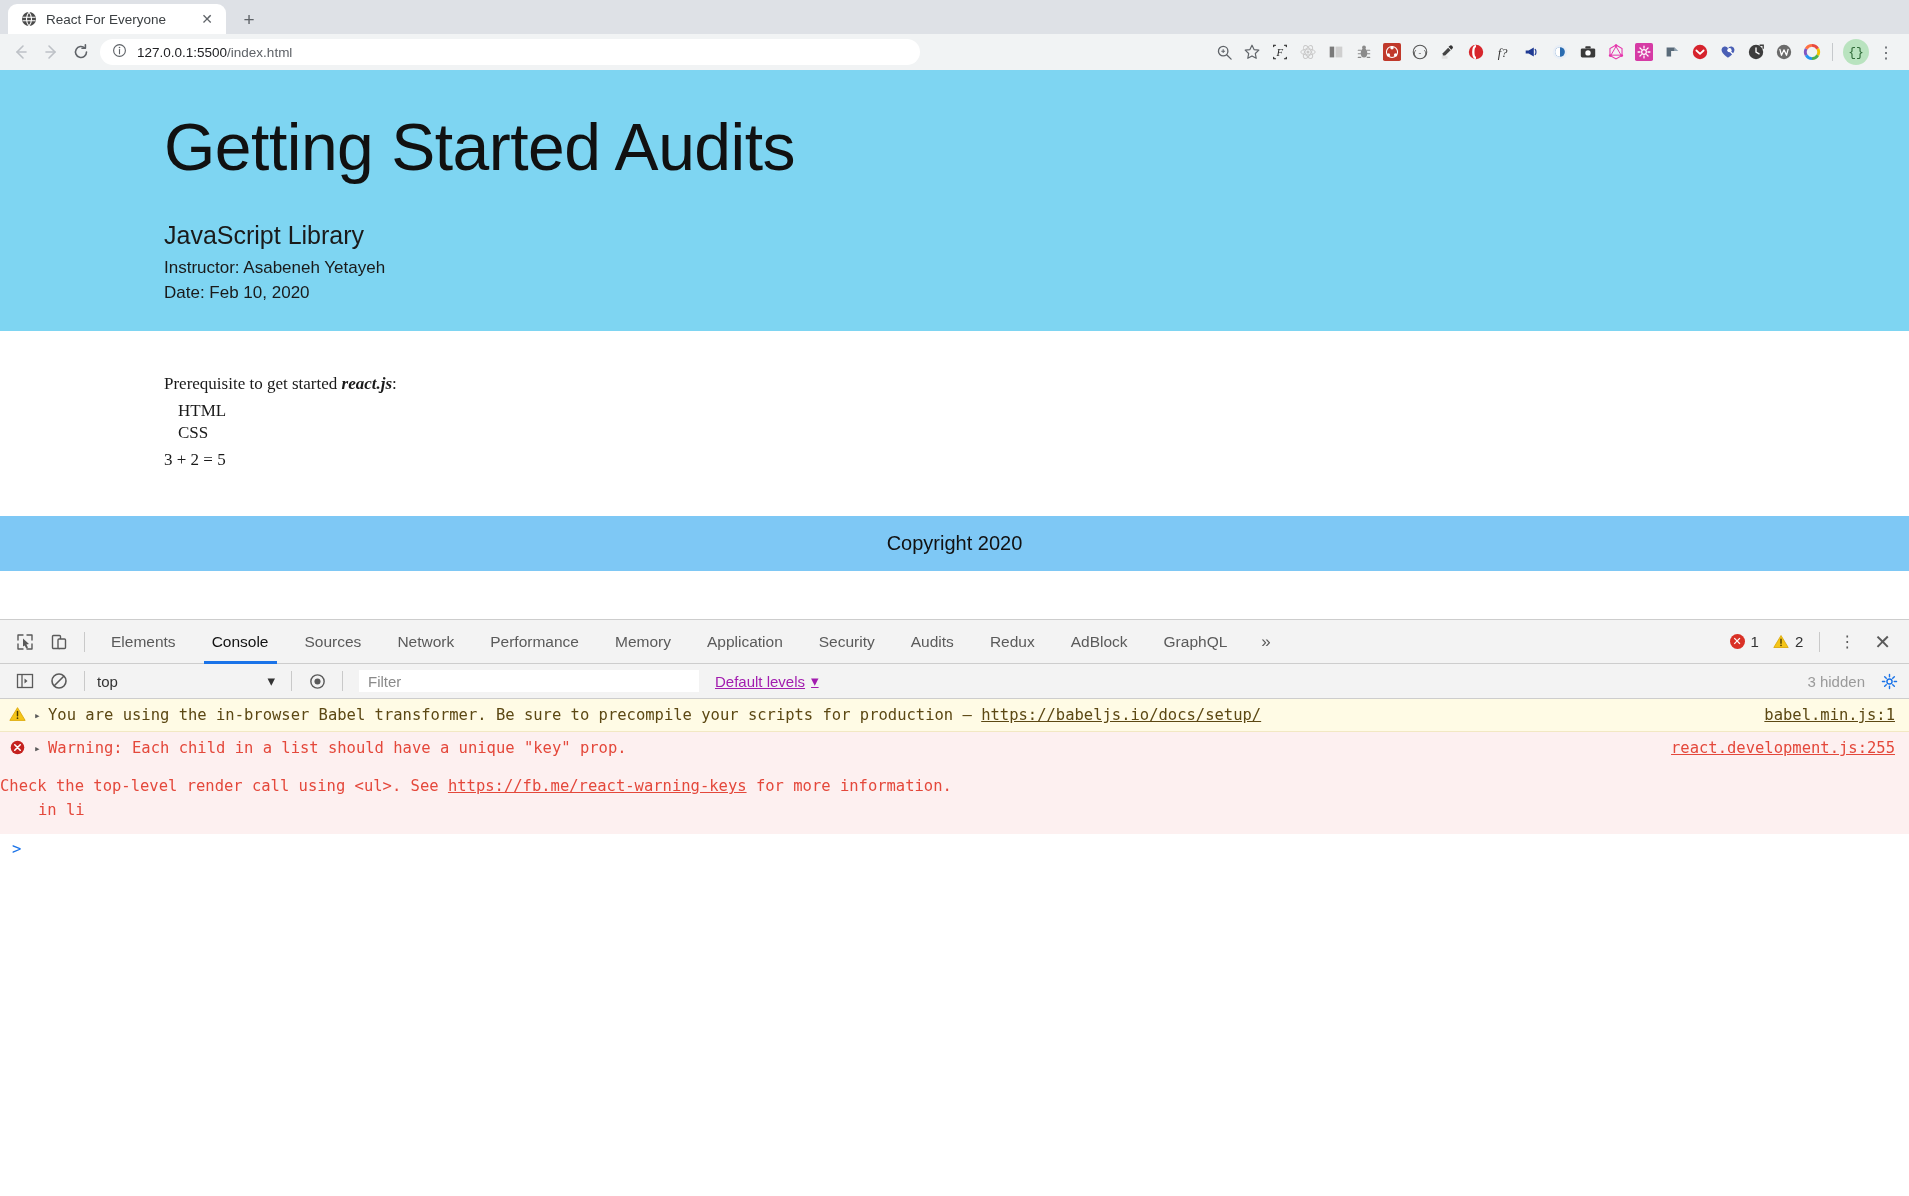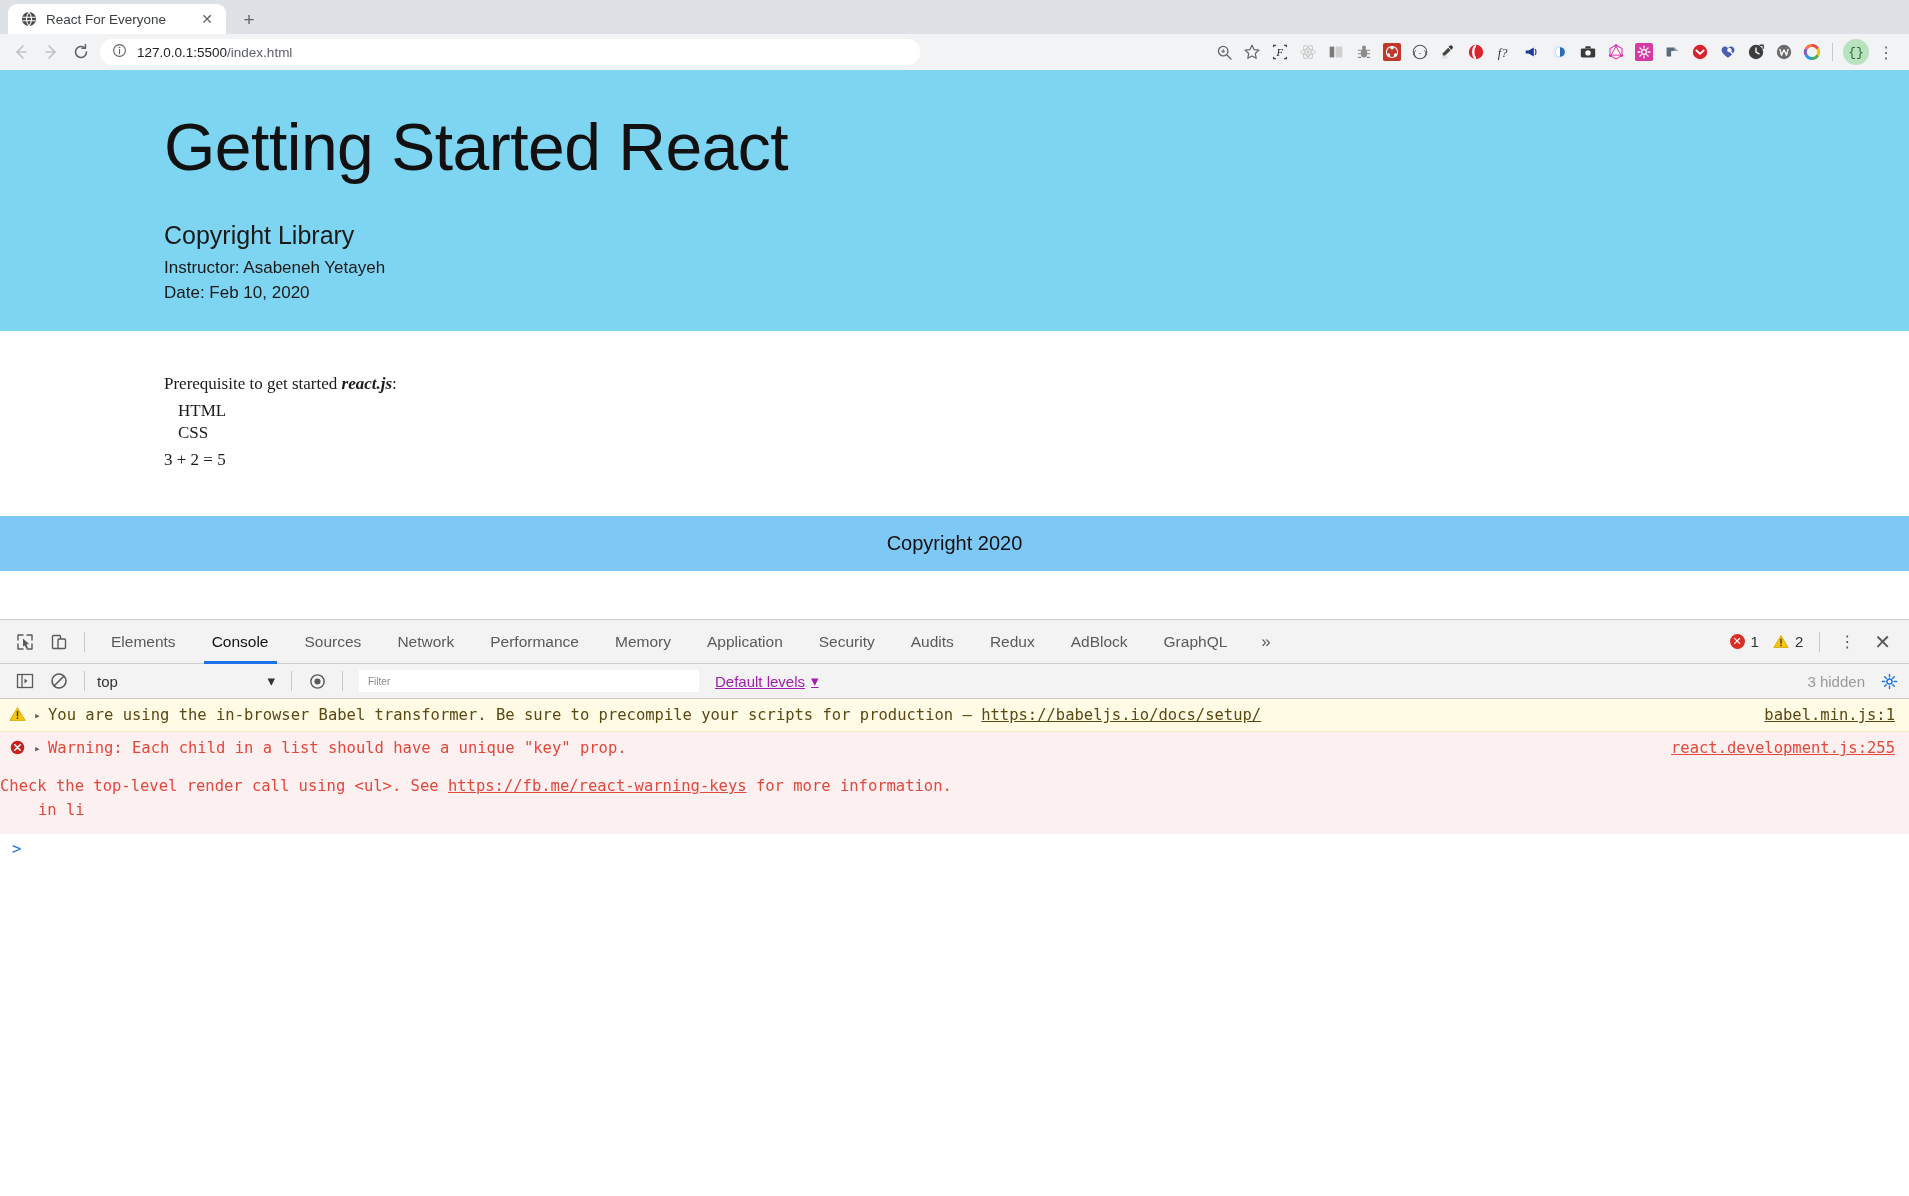--- a/index.html
+++ b/index.html
@@ -171,21 +171,21 @@
     display: flex; align-items: center; padding-left: 8px;
   }
   .ctx-select {
     display: flex; align-items: center; justify-content: space-between;
     width: 190px; height: 24px; padding: 0 8px 0 4px;
     font-size: 15px; color: #333;
   }
   .filter-input {
     flex: 0 0 340px; height: 22px; background: #fff;
     border: 1px solid #ffffff; margin-left: 8px; padding: 0 8px;
-    font-size: 10px; color: #333; font-family: "Liberation Sans", sans-serif;
+    font-size: 15px; color: #333; font-family: "Liberation Sans", sans-serif;
   }
   .filter-input::placeholder { color: #8a8a8a; }
   .levels {
     display: flex; align-items: center; gap: 6px;
     font-size: 15px; color: #a21caf; margin-left: 16px; text-decoration: underline;
   }
   .hidden-count { margin-left: auto; font-size: 15px; color: #9a9a9a; padding-right: 10px; }
   .gear { width: 28px; height: 28px; display: flex; align-items: center; justify-content: center; color: #1a73e8; margin-right: 6px; }
 
   
@@ -428,22 +428,22 @@
       </div>
       <div class="ext-sep"></div>
       <div class="profile">{}</div>
       <div class="kebab">⋮</div>
     </div>
   </div>
 </div>
 
 <div class="viewport">
   <div class="page-header">
-    <h1 class="page-title">Getting Started React</h1>
-    <p class="page-sub">Copyright Library</p>
+    <h1 class="page-title">Getting Started Audits</h1>
+    <p class="page-sub">JavaScript Library</p>
     <p class="page-meta">Instructor: Asabeneh Yetayeh</p>
     <p class="page-meta">Date: Feb 10, 2020</p>
   </div>
 
   <div class="page-body">
     <p class="prereq"><span>Prerequisite to get started </span><b>react.js</b><span>:</span></p>
     <ul class="prereq-list">
       <li>HTML</li>
       <li>CSS</li>
     </ul>

